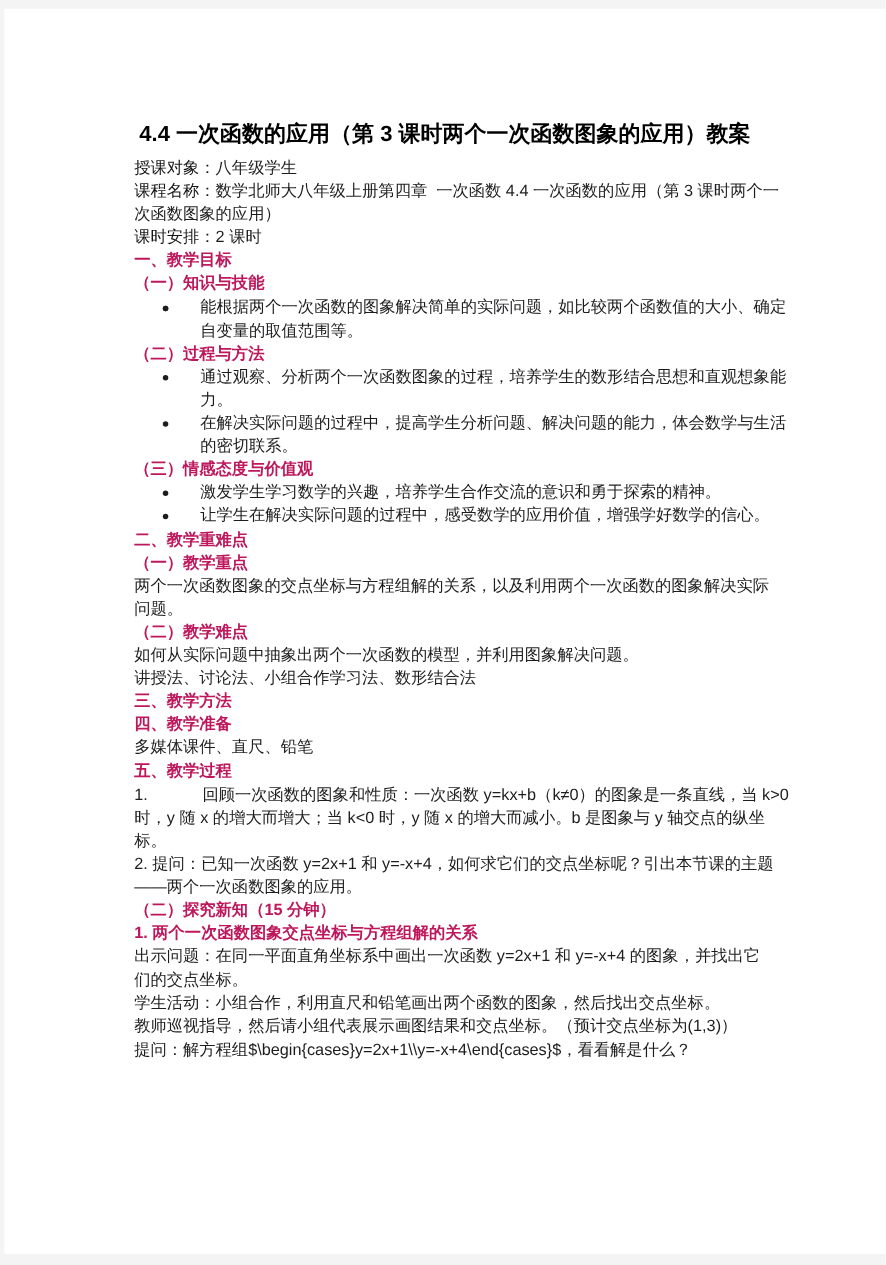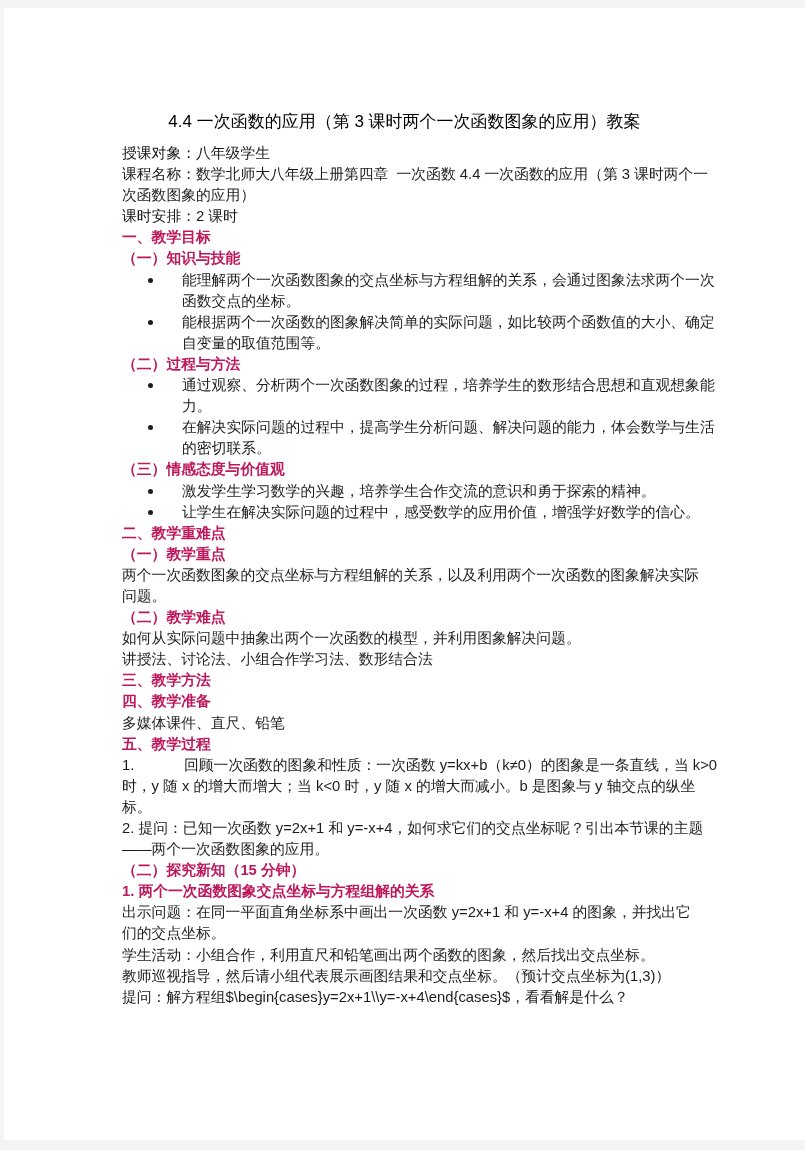--- a/index.html
+++ b/index.html
@@ -13,22 +13,22 @@
     position:absolute;left:4px;right:0;top:8px;bottom:10px;
     background:#ffffff;
   }
   .doc{
     padding:0 118px;
     color:#1d1d1f;
     font-size:14.8px;
     line-height:21.1px;
   }
   .doc-title{
-    font-size:17px;
-    font-weight:400;
+    font-size:20px;
+    font-weight:700;
     color:#000;
     text-align:center;
     line-height:28px;
     white-space:pre;
     margin:100px 0 7px 0;
   }
   .para{
     margin:0;
     white-space:pre;
   }
@@ -60,22 +60,21 @@
 <div class="page">
   <div class="doc">
     <h1 class="doc-title">4.4 一次函数的应用（第 3 课时两个一次函数图象的应用）教案</h1>
     <div>
         <p class="para kv"><b class="fld">授课对象：</b><span>八年级学生</span></p>
         <p class="para kv"><b class="fld">课程名称：</b><span>数学北师大八年级上册第四章  一次函数 4.4 一次函数的应用（第 3 课时两个一
 次函数图象的应用）</span></p>
         <p class="para kv"><b class="fld">课时安排：</b><span>2 课时</span></p>
         <p class="para h1"><span>一、教学目标</span></p>
         <p class="para h2"><span>（一）知识与技能</span></p>
-        <div class="bullet"><span class="dot"></span><span>能理解两个一次函数图象的交点坐标与方程组解的关系，会通过图象法求两个一次
-函数交点的坐标。</span></div>
+        <div class="bullet"><span class="dot"></span></div>
         <div class="bullet"><span class="dot"></span><span>能根据两个一次函数的图象解决简单的实际问题，如比较两个函数值的大小、确定
 自变量的取值范围等。</span></div>
         <p class="para h2"><span>（二）过程与方法</span></p>
         <div class="bullet"><span class="dot"></span><span>通过观察、分析两个一次函数图象的过程，培养学生的数形结合思想和直观想象能
 力。</span></div>
         <div class="bullet"><span class="dot"></span><span>在解决实际问题的过程中，提高学生分析问题、解决问题的能力，体会数学与生活
 的密切联系。</span></div>
         <p class="para h2"><span>（三）情感态度与价值观</span></p>
         <div class="bullet"><span class="dot"></span><span>激发学生学习数学的兴趣，培养学生合作交流的意识和勇于探索的精神。</span></div>
         <div class="bullet"><span class="dot"></span><span>让学生在解决实际问题的过程中，感受数学的应用价值，增强学好数学的信心。</span></div>

